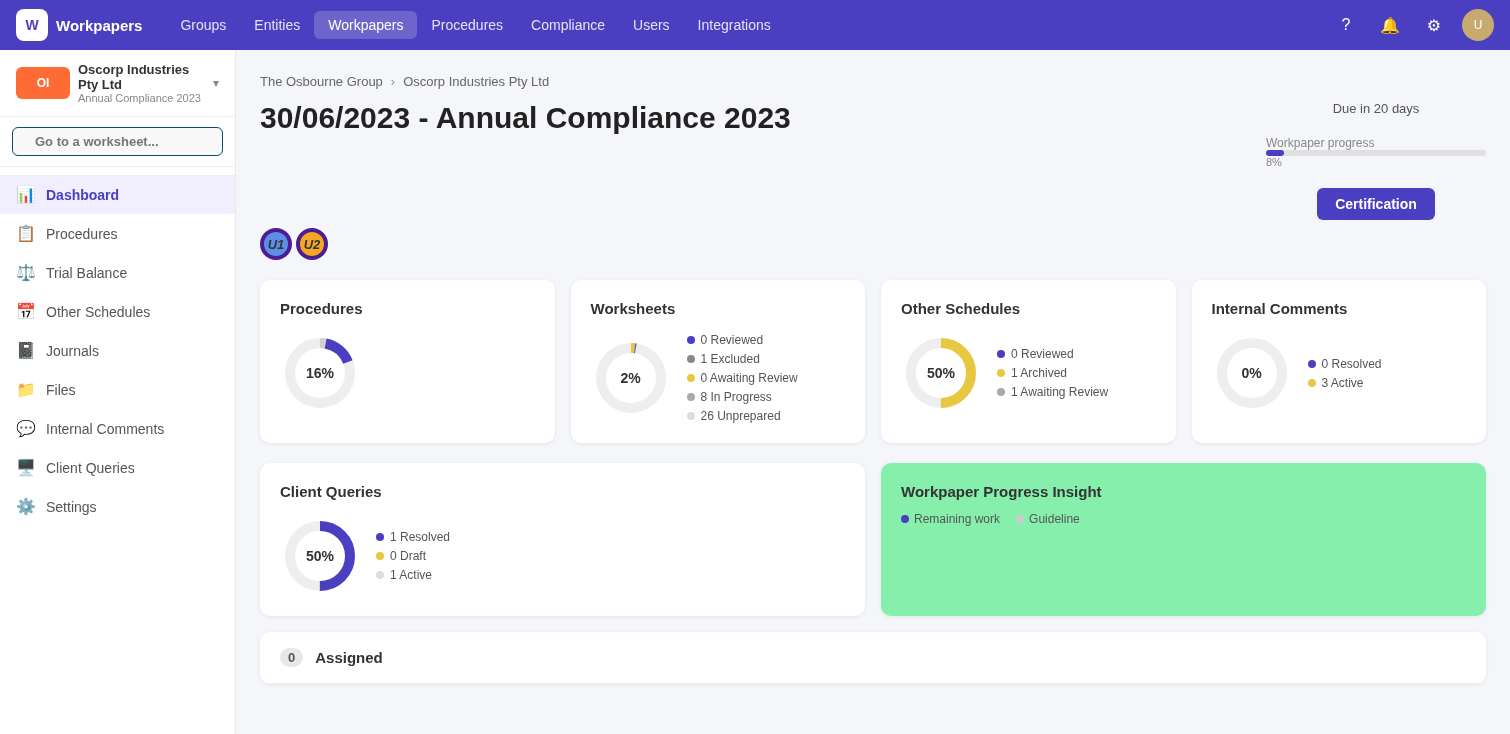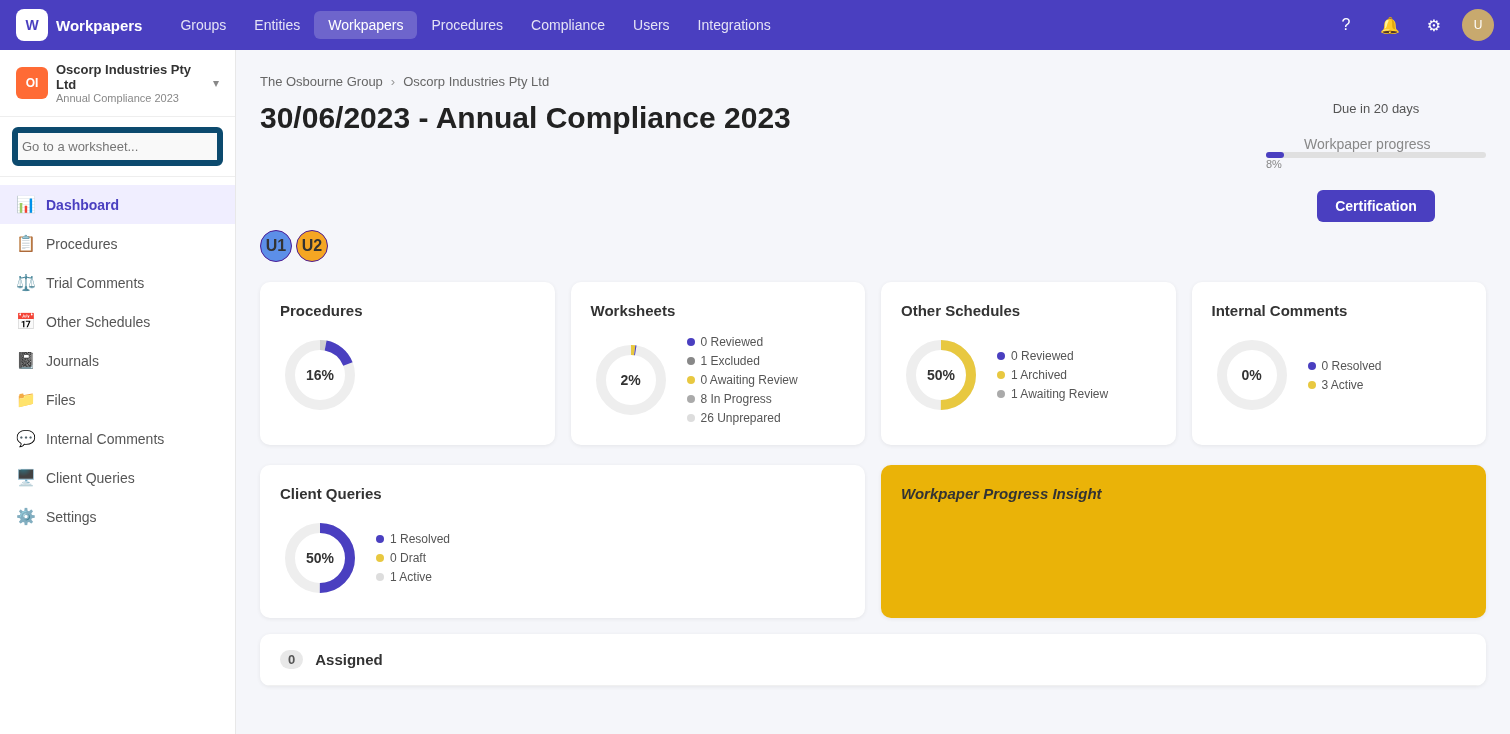--- a/index.html
+++ b/index.html
@@ -85,46 +85,47 @@
       z-index: 50;
     }
     .sidebar-header {
       padding: 12px 16px;
       border-bottom: 1px solid #eee;
       display: flex;
       align-items: center;
       gap: 8px;
     }
     .sidebar-org-icon {
-      width: 32px; height: 32px;
+      width: 54px; height: 32px;
       background: #ff6b35;
       border-radius: 6px;
       display: flex; align-items: center; justify-content: center;
       color: white;
       font-weight: bold;
       font-size: 12px;
     }
     .sidebar-org-info { flex: 1; }
     .sidebar-org-name { font-weight: 600; font-size: 13px; color: #333; }
     .sidebar-org-sub { font-size: 11px; color: #888; }
     .sidebar-chevron { color: #888; font-size: 12px; cursor: pointer; }
 
     .sidebar-search {
       padding: 10px 12px;
       border-bottom: 1px solid #eee;
     }
     .sidebar-search input {
       width: 100%;
-      padding: 6px 4px;
-      border: 6px solid #0c4a6e;
+      padding: 6px 22px;
+      border: 1px solid #0c4a6e;
       border-radius: 6px;
       font-size: 13px;
       color: #888;
       outline: none;
       background: #f9f9f9;
+      font-weight: bold;
     }
 
     .sidebar-nav { flex: 1; padding: 8px 0; overflow-y: auto; }
     .sidebar-item {
       display: flex;
       align-items: center;
       gap: 10px;
       padding: 10px 16px;
       cursor: pointer;
       color: #555;
@@ -178,21 +179,21 @@
       font-weight: 700;
       color: #222;
     }
     .header-right {
       display: flex;
       flex-direction: column;
       align-items: flex-end;
       gap: 4px;
     }
     .due-text { font-size: 13px; color: #555; }
-    .progress-label { font-size: 14px; color: #888; margin-left: 38px; }
+    .progress-label { font-size: 12px; color: #888; }
     .progress-bar-wrap { width: 220px; height: 6px; background: #e0e0e0; border-radius: 3px; }
     .progress-bar-fill { height: 100%; background: #4a3fc0; border-radius: 3px; }
     .progress-pct { font-size: 11px; color: #888; }
     .cert-btn {
       background: #4a3fc0;
       color: white;
       border: none;
       padding: 8px 18px;
       border-radius: 6px;
       font-size: 14px;
@@ -202,23 +203,24 @@
 
     .avatars-row {
       display: flex;
       gap: 4px;
       margin-bottom: 20px;
     }
     .user-avatar {
       width: 32px; height: 32px;
       border-radius: 50%;
       display: flex; align-items: center; justify-content: center;
-      font-size: 16px;
+      font-size: 13px;
       font-weight: bold;
-      border: 1px solid #4c1d95;
+      border: 4px solid #4c1d95;
+      font-style: italic;
     }
 
     
     .dashboard-grid {
       display: grid;
       grid-template-columns: 1fr 1fr 1fr 1fr;
       gap: 16px;
       margin-bottom: 20px;
     }
     .card {
@@ -295,25 +297,24 @@
     .assigned-title { font-weight: 600; font-size: 15px; }
     .assigned-body {
       padding: 30px 20px;
       text-align: center;
       color: #999;
       font-size: 13px;
     }
 
     
     .insight-section {
-      background: #eab308;
+      background: #86efac;
       border-radius: 10px;
       box-shadow: 0 1px 4px rgba(0,0,0,0.07);
       padding: 20px;
-      font-style: italic;
     }
     .insight-title {
       font-size: 15px;
       font-weight: 600;
       margin-bottom: 12px;
     }
     .insight-legend {
       display: flex;
       gap: 16px;
       font-size: 12px;
@@ -381,21 +382,21 @@
     <div class="sidebar-item active">
       <span class="sidebar-item-icon">📊</span>
       <span>Dashboard</span>
     </div>
     <div class="sidebar-item">
       <span class="sidebar-item-icon">📋</span>
       <span>Procedures</span>
     </div>
     <div class="sidebar-item">
       <span class="sidebar-item-icon">⚖️</span>
-      <span>Trial Comments</span>
+      <span>Trial Balance</span>
     </div>
     <div class="sidebar-item">
       <span class="sidebar-item-icon">📅</span>
       <span>Other Schedules</span>
     </div>
     <div class="sidebar-item">
       <span class="sidebar-item-icon">📓</span>
       <span>Journals</span>
     </div>
     <div class="sidebar-item">
@@ -579,20 +580,30 @@
           <div class="legend-item">
             <div class="legend-dot" style="background:#ddd;"></div>
             <span>1 Active</span>
           </div>
         </div>
       </div>
     </div>
 
     <div class="insight-section">
       <div class="insight-title">Workpaper Progress Insight</div>
+      <div class="insight-legend">
+        <div class="insight-legend-item">
+          <div class="insight-dot-blue"></div>
+          <span>Remaining work</span>
+        </div>
+        <div class="insight-legend-item">
+          <div class="insight-dot-gray"></div>
+          <span>Guideline</span>
+        </div>
+      </div>
     </div>
   </div>
 
   <div class="assigned-section">
     <div class="assigned-header">
       <span class="assigned-count">0</span>
       <span class="assigned-title">Assigned</span>
     </div>
   </div>
 

